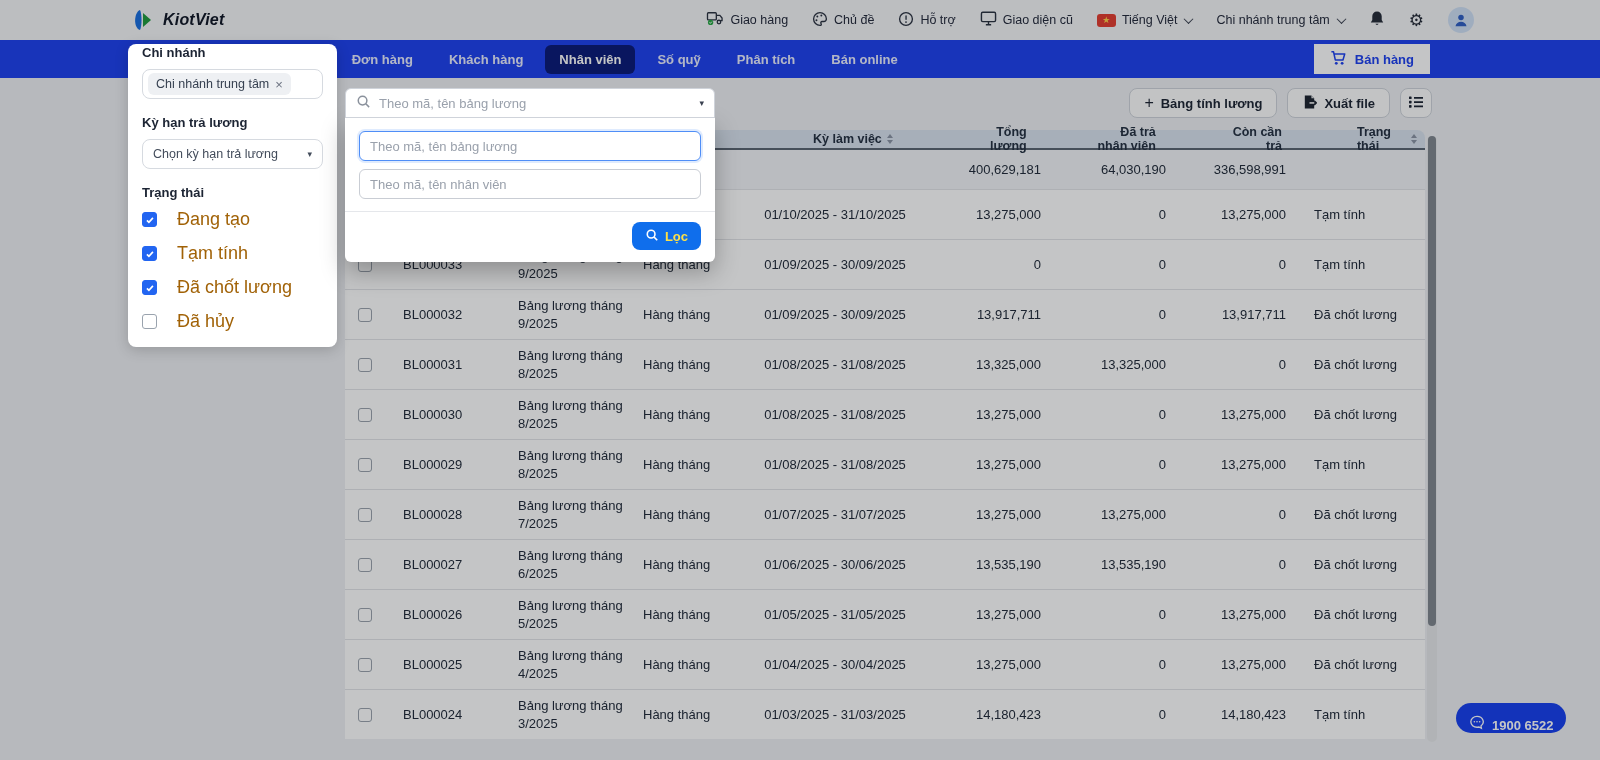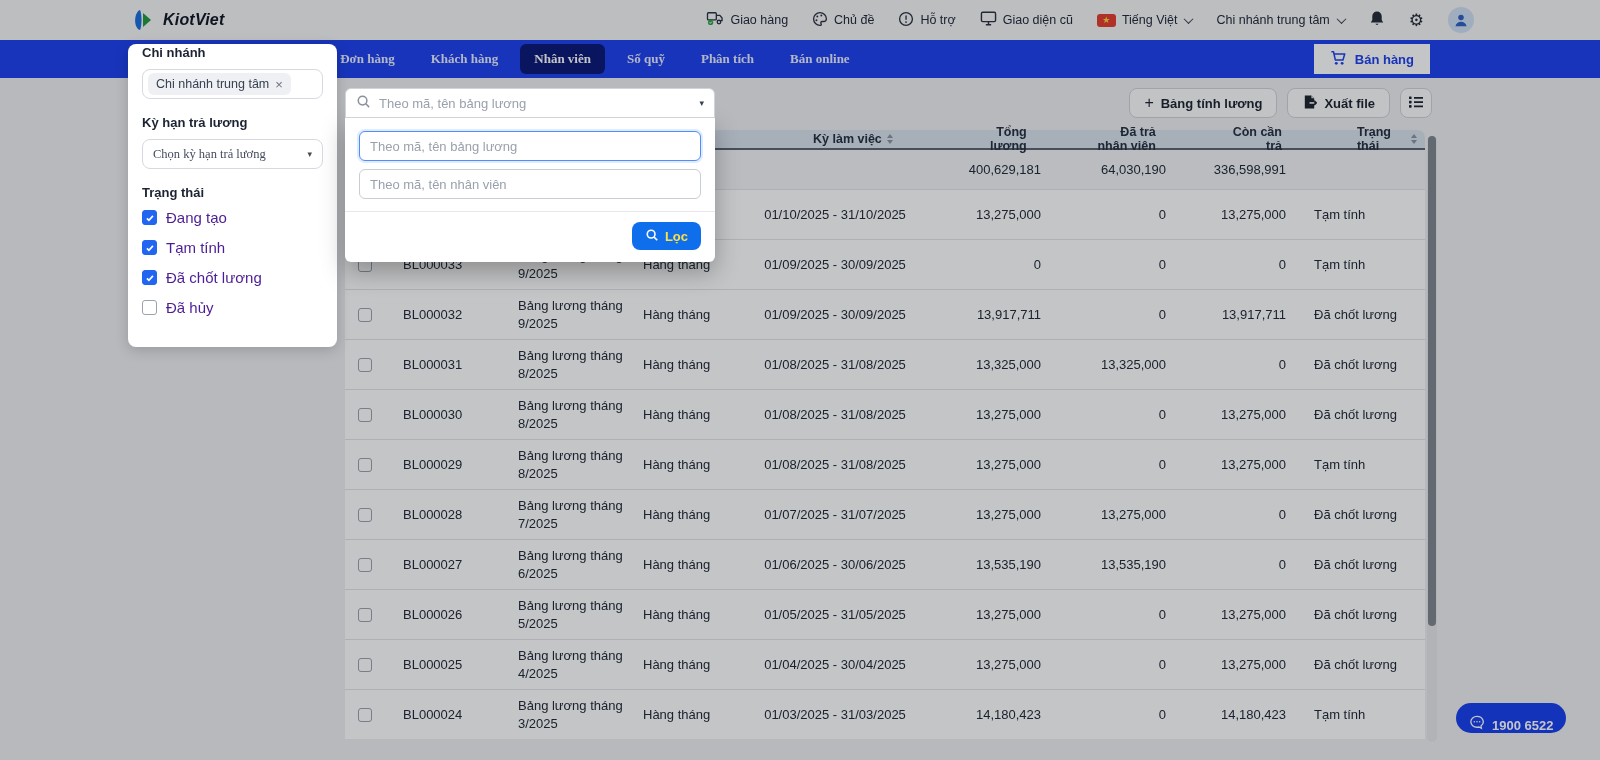--- a/index.html
+++ b/index.html
@@ -20,21 +20,21 @@
           transform:rotate(45deg) translate(-1px,-1px); display:inline-block; margin-left:2px; }
   .flag { width:19px; height:13px; background:#e43d30; border-radius:3px; display:inline-flex;
           align-items:center; justify-content:center; color:#ffd24a; font-size:9px; line-height:1; }
   .gear-glyph { font-size:17px; color:#262c38; line-height:1; }
   .avatar { width:26px; height:26px; border-radius:50%; background:#cfe0f5; display:inline-flex;
             align-items:center; justify-content:center; }
 
   
   .mainnav { position:absolute; left:0; top:40px; width:1600px; height:38px; background:#1e41f0;
              display:flex; align-items:center; padding:0 170px 0 140px; z-index:1; }
-  .nav-items { display:flex; align-items:center; gap:8px;font-family:Liberation Serif, serif; }
+  .nav-items { display:flex; align-items:center; gap:8px; }
   .nav-item { color:#e9edff; font-size:13px; font-weight:700; padding:7px 14px; border-radius:6px;
               cursor:pointer; white-space:nowrap; }
   .nav-item.active { background:#0a1a78; color:#ffffff; }
   .sell-btn { position:absolute; right:170px; top:4px; height:30px; background:#ffffff; border:none;
               border-radius:0; display:flex; align-items:center; gap:8px; padding:0 16px;
               font-size:13px; font-weight:700; color:#1e41f0; cursor:pointer; font-family:inherit; }
 
   
   .content { position:absolute; left:0; top:78px; width:1600px; height:682px; background:#eef0f3; z-index:1; }
   .page-title { position:absolute; left:130px; top:13px; font-size:16px; font-weight:800; color:#15192a; }
@@ -50,27 +50,27 @@
   .filter-card { position:absolute; left:128px; top:44px; width:209px; height:303px; background:#ffffff;
                  border-radius:8px; box-shadow:0 3px 14px rgba(0,0,0,.18); padding:1px 14px; z-index:60; }
   .f-label { font-size:13px; font-weight:700; color:#1c2433; margin-bottom:9px; }
   .tag-box { border:1px solid #d6dae0; border-radius:8px; min-height:30px; padding:3px 5px; display:flex;
              align-items:center; margin-bottom:16px; }
   .tag { background:#eef0f3; border-radius:6px; padding:4px 8px; font-size:12.5px; color:#374151;
          display:inline-flex; align-items:center; gap:6px; }
   .tag-x { color:#6b7280; font-size:13px; cursor:pointer; line-height:1; }
   .select { border:1px solid #d6dae0; border-radius:8px; height:30px; display:flex; align-items:center;
             justify-content:space-between; padding:0 10px; font-size:12.5px; color:#434c5b;
-            cursor:pointer; margin-bottom:16px;font-family:Liberation Serif, serif; }
+            cursor:pointer; margin-bottom:16px; }
   .caret { font-size:9px; color:#434c5b; }
   .status-row { display:flex; align-items:center; gap:9px; margin-bottom:13px; cursor:pointer; }
   .cbx { width:15px; height:15px; border-radius:3px; border:1.5px solid #9aa3ae; background:#fff;
          display:inline-flex; align-items:center; justify-content:center; flex:0 0 auto; }
   .cbx.checked { background:#2265f1; border-color:#2265f1; }
-  .status-lbl { font-size:15px; color:#4c1d95; }
+  .status-lbl { font-size:18px; color:#a16207;margin-left:11px; }
 
   
   .search-combo { position:absolute; left:345px; top:88px; width:370px; height:30px; background:#fff;
                   border:1px solid #cfd3da; border-radius:6px 6px 0 0; display:flex; align-items:center;
                   padding:0 10px; gap:8px; z-index:61; }
   .search-combo .ph { font-size:13px; color:#9aa1ac; flex:1; }
   .search-panel { position:absolute; left:345px; top:118px; width:370px; background:#ffffff;
                   border-radius:0 0 6px 6px; box-shadow:0 10px 24px rgba(0,0,0,.28); padding:13px 14px 12px;
                   z-index:60; }
   .s-input { height:30px; border-radius:6px; display:flex; align-items:center; padding:0 10px;

